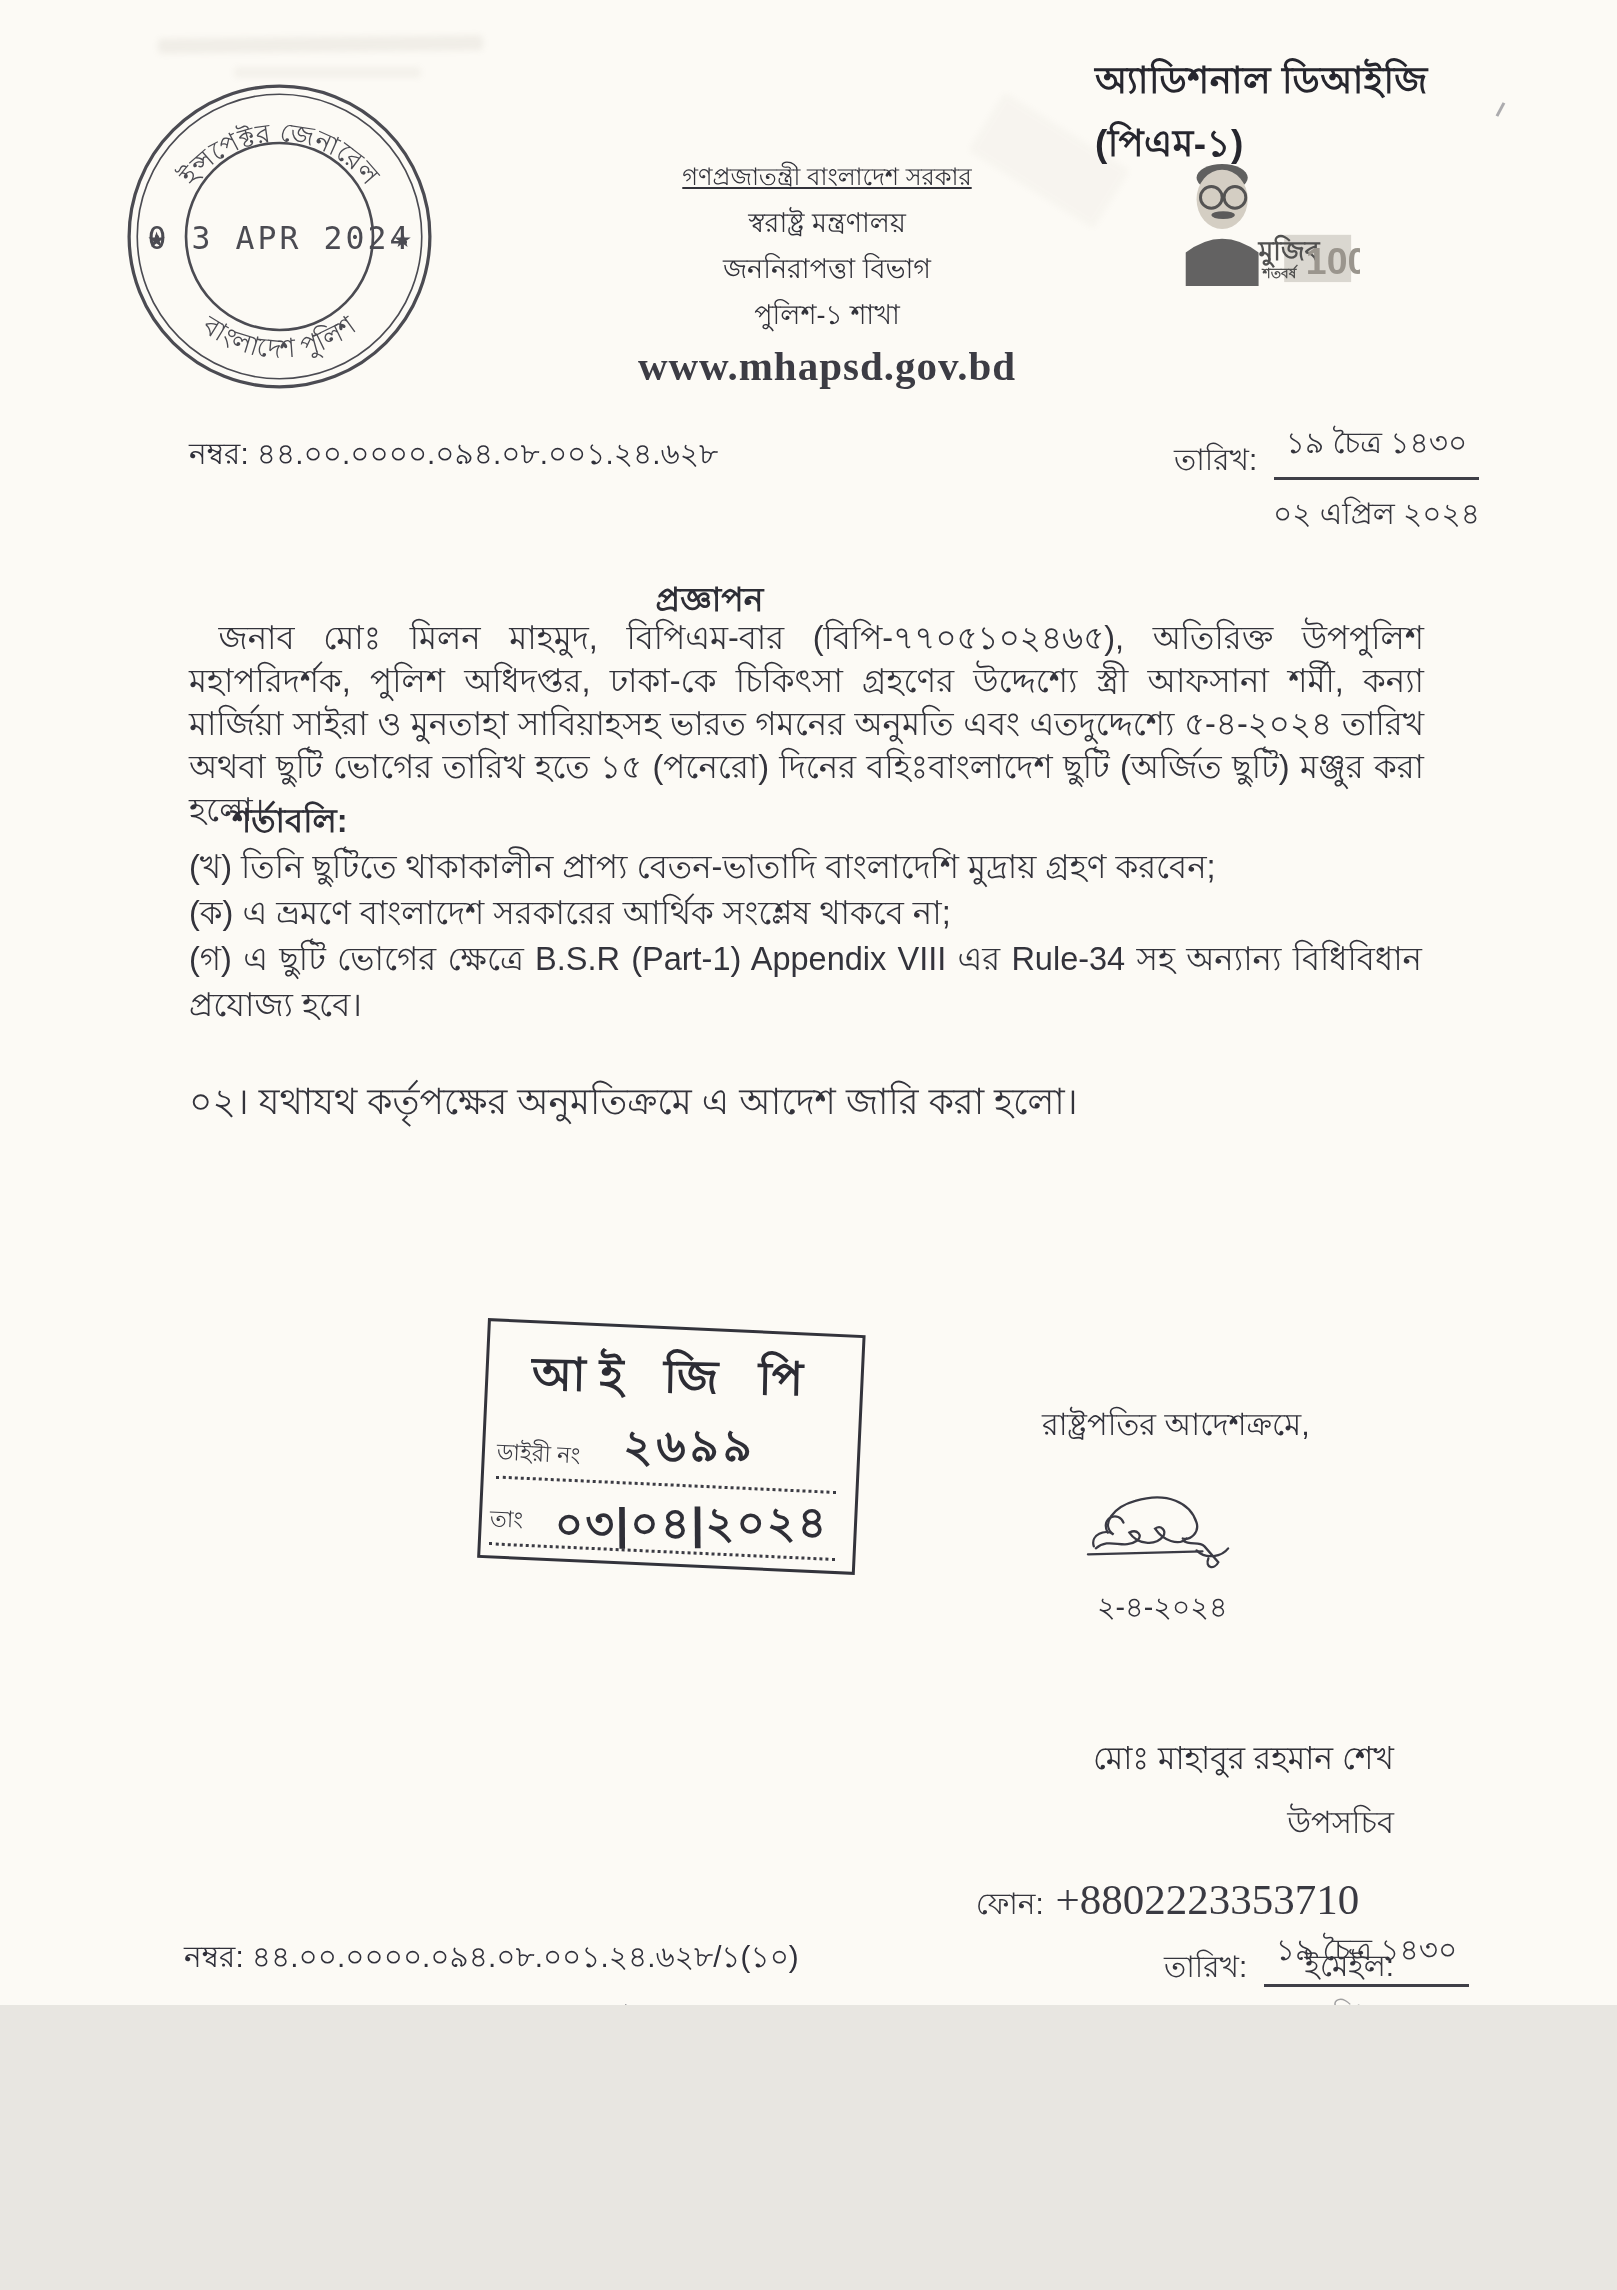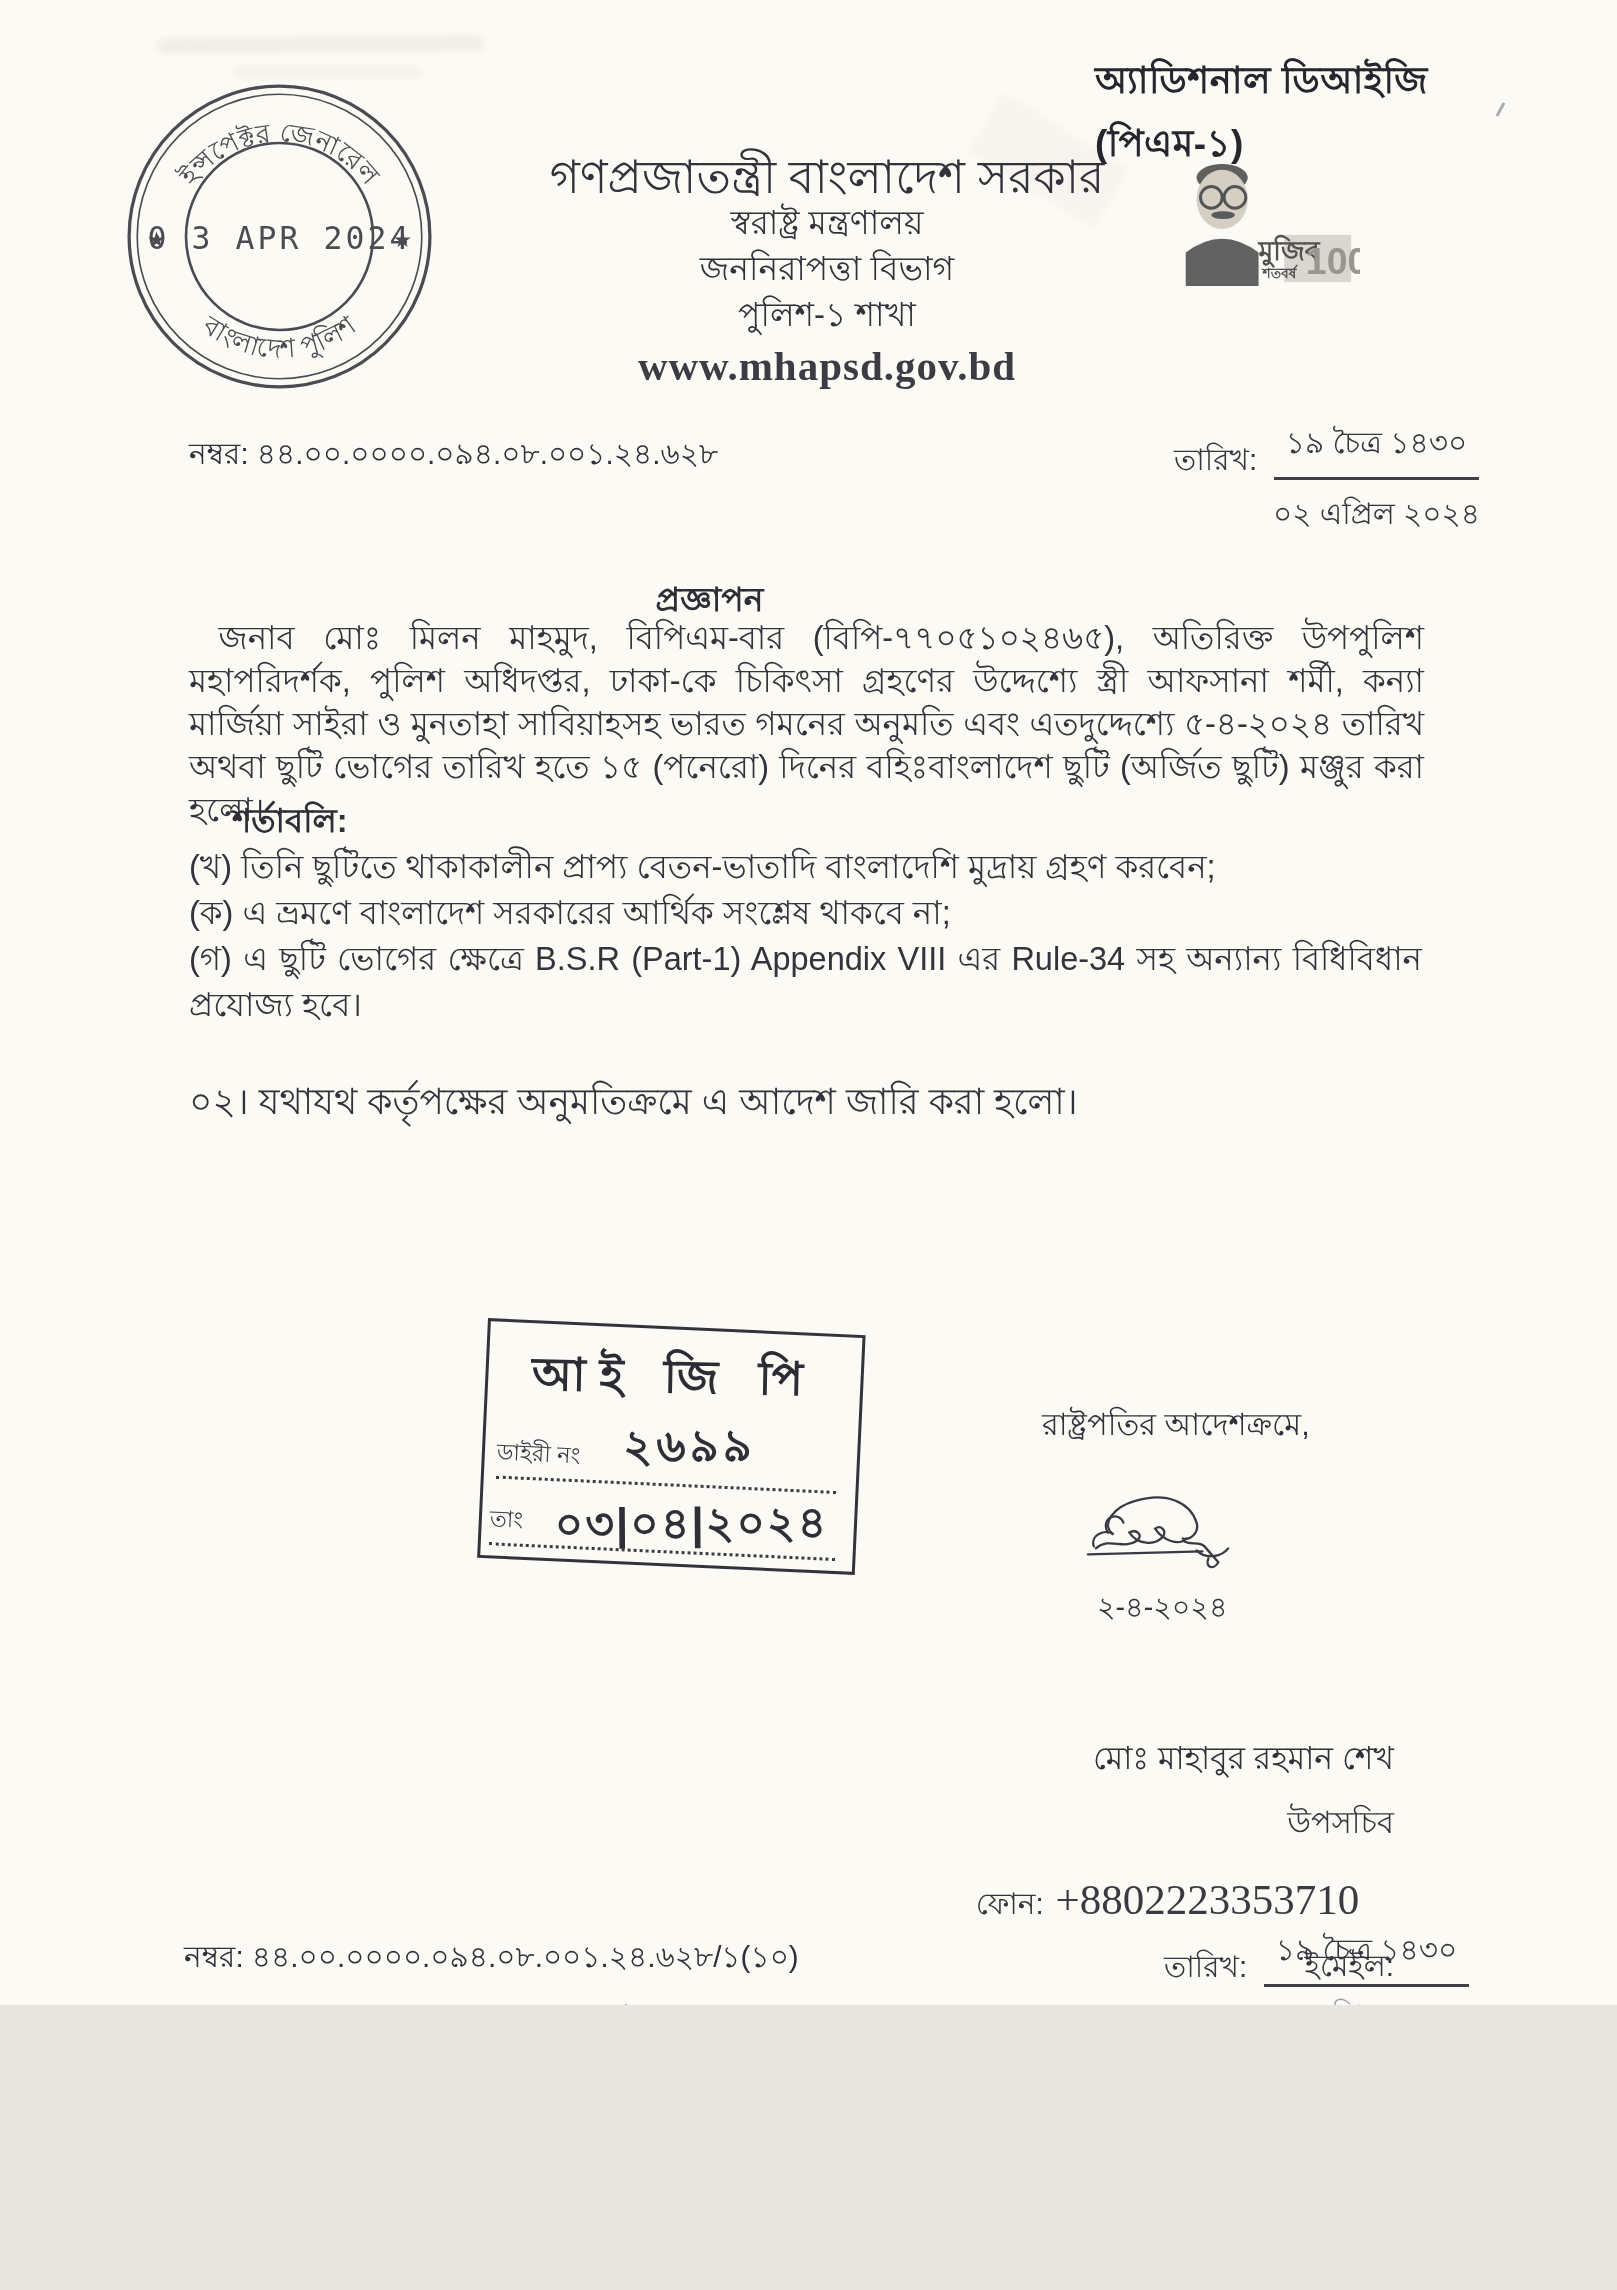--- a/index.html
+++ b/index.html
@@ -21,22 +21,22 @@
 
   
   .office-note{position:absolute;left:1095px;top:51px;width:473px;
     font-size:37px;font-weight:700;color:#26262e;letter-spacing:0.5px;}
 
   
   .round-stamp{position:absolute;left:122px;top:79px;width:315px;height:315px;opacity:.92;}
 
   
   .letterhead{position:absolute;left:512px;top:154px;width:630px;text-align:center;}
-  .lh-line{font-size:33px;line-height:46px;font-weight:500;color:#32323a;}
-  .lh-line.first{font-size:46px;}
+  .lh-line{font-size:27px;line-height:46px;font-weight:500;color:#32323a;}
+  .lh-line.first{font-size:24px;text-decoration:underline;}
   .lh-site{font-family:"Liberation Serif","DejaVu Serif",serif;font-size:41px;font-weight:600;
     letter-spacing:1px;color:#3c3c44;margin-top:3.9px;}
 
   
   .mujib-logo{position:absolute;left:1168px;top:154px;width:192px;height:138px;opacity:.88;}
 
   
   .memo-number{position:absolute;left:189px;top:431px;font-size:29.6px;color:#30303a;}
   .date-block{position:absolute;display:flex;gap:15.8px;align-items:flex-start;}
   .date-top{left:1174px;top:420px;}

